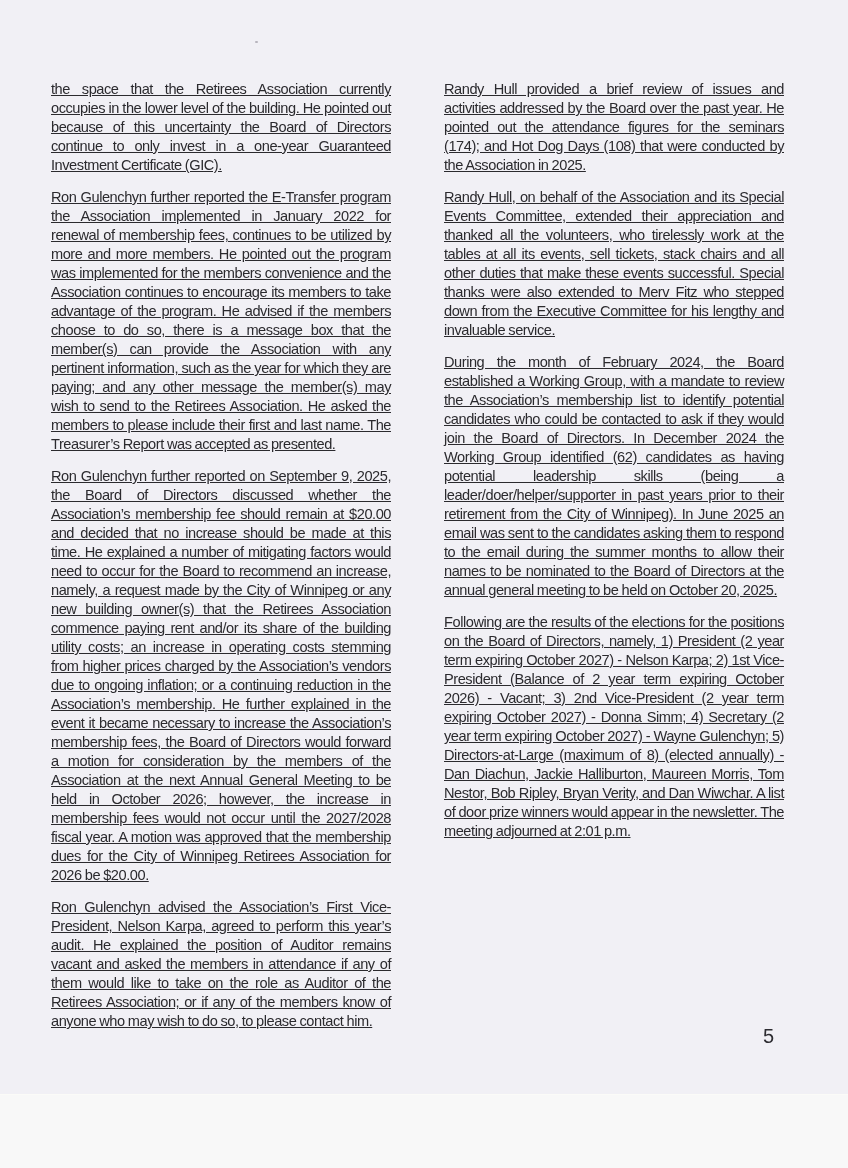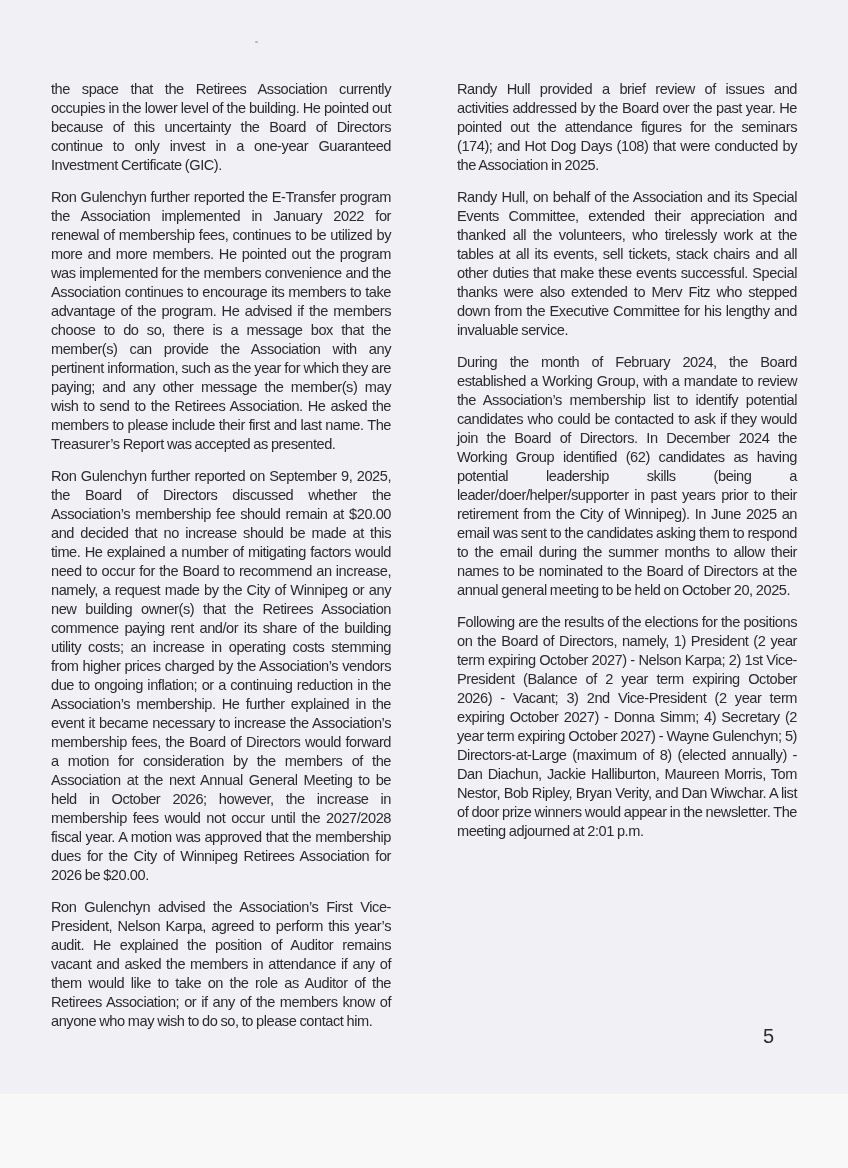--- a/index.html
+++ b/index.html
@@ -35,29 +35,30 @@
       left: 255px; top: 41px;
       width: 3px; height: 2px;
       background: #b7b5bd;
       border-radius: 1px;
     }
     .column {
       position: absolute;
       top: 80px;
     }
     .col-left { left: 51px; width: 340px; }
-    .col-right { left: 457px; width: 340px; }
+    .col-right { left: 444px; width: 340px; }
     .para {
       margin: 0 0 13px 0;
       font-size: 14.6px;
       line-height: 19px;
       text-align: justify;
       letter-spacing: -0.45px;
       word-spacing: -0.5px;
       transform-origin: 0 0;
+      text-decoration: underline;
     }
     .page-number {
       position: absolute;
       left: 763px;
       top: 1025px;
       font-size: 20px;
       color: #2d2c31;
     }
   </style>
 </head>

